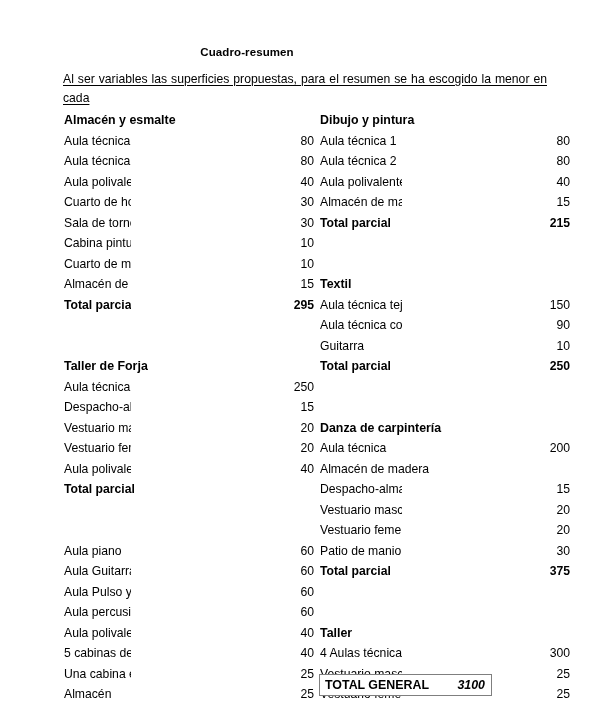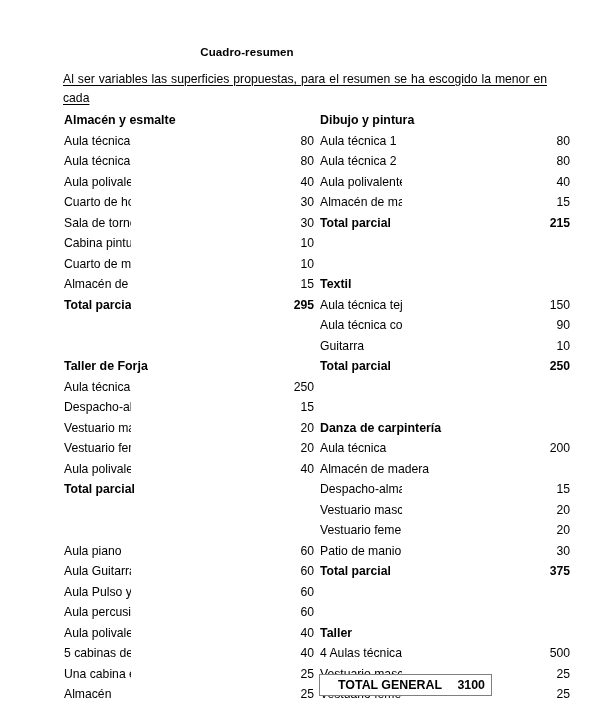--- a/index.html
+++ b/index.html
@@ -116,30 +116,31 @@
     position: absolute;
     left: 319px;
     top: 674px;
     width: 173px;
     height: 22px;
     box-sizing: border-box;
     border: 1.2px solid #7f7f7f;
     background: #ffffff;
     display: flex;
     align-items: center;
-    padding: 0 6px 0 18px;
+    padding: 0 6px 0 5px;
     font-size: 12.4px;
     font-weight: bold;
   }
   .total-general .tg-label {
     flex: 1 1 auto;
   }
   .total-general .tg-value {
     flex: 0 0 auto;
     text-align: left;
+    font-style: italic;
   }
 </style>
 </head>
 <body>
 
 <div class="page">
 
   <div class="doc-title">Cuadro-resumen</div>
 
   <div class="intro">
@@ -330,21 +331,21 @@
             <span class="lbl">Total parcial</span>
             <span class="val">375</span>
           </div>
         </div>
       </div>
       <div class="section">
         <div class="sec-head">Taller</div>
         <div class="rows">
           <div class="row">
             <span class="lbl">4 Aulas técnicas</span>
-            <span class="val">500</span>
+            <span class="val">300</span>
           </div>
           <div class="row">
             <span class="lbl">Vestuario masculino</span>
             <span class="val">25</span>
           </div>
           <div class="row">
             <span class="lbl">Vestuario femenino</span>
             <span class="val">25</span>
           </div>
           <div class="row total">

